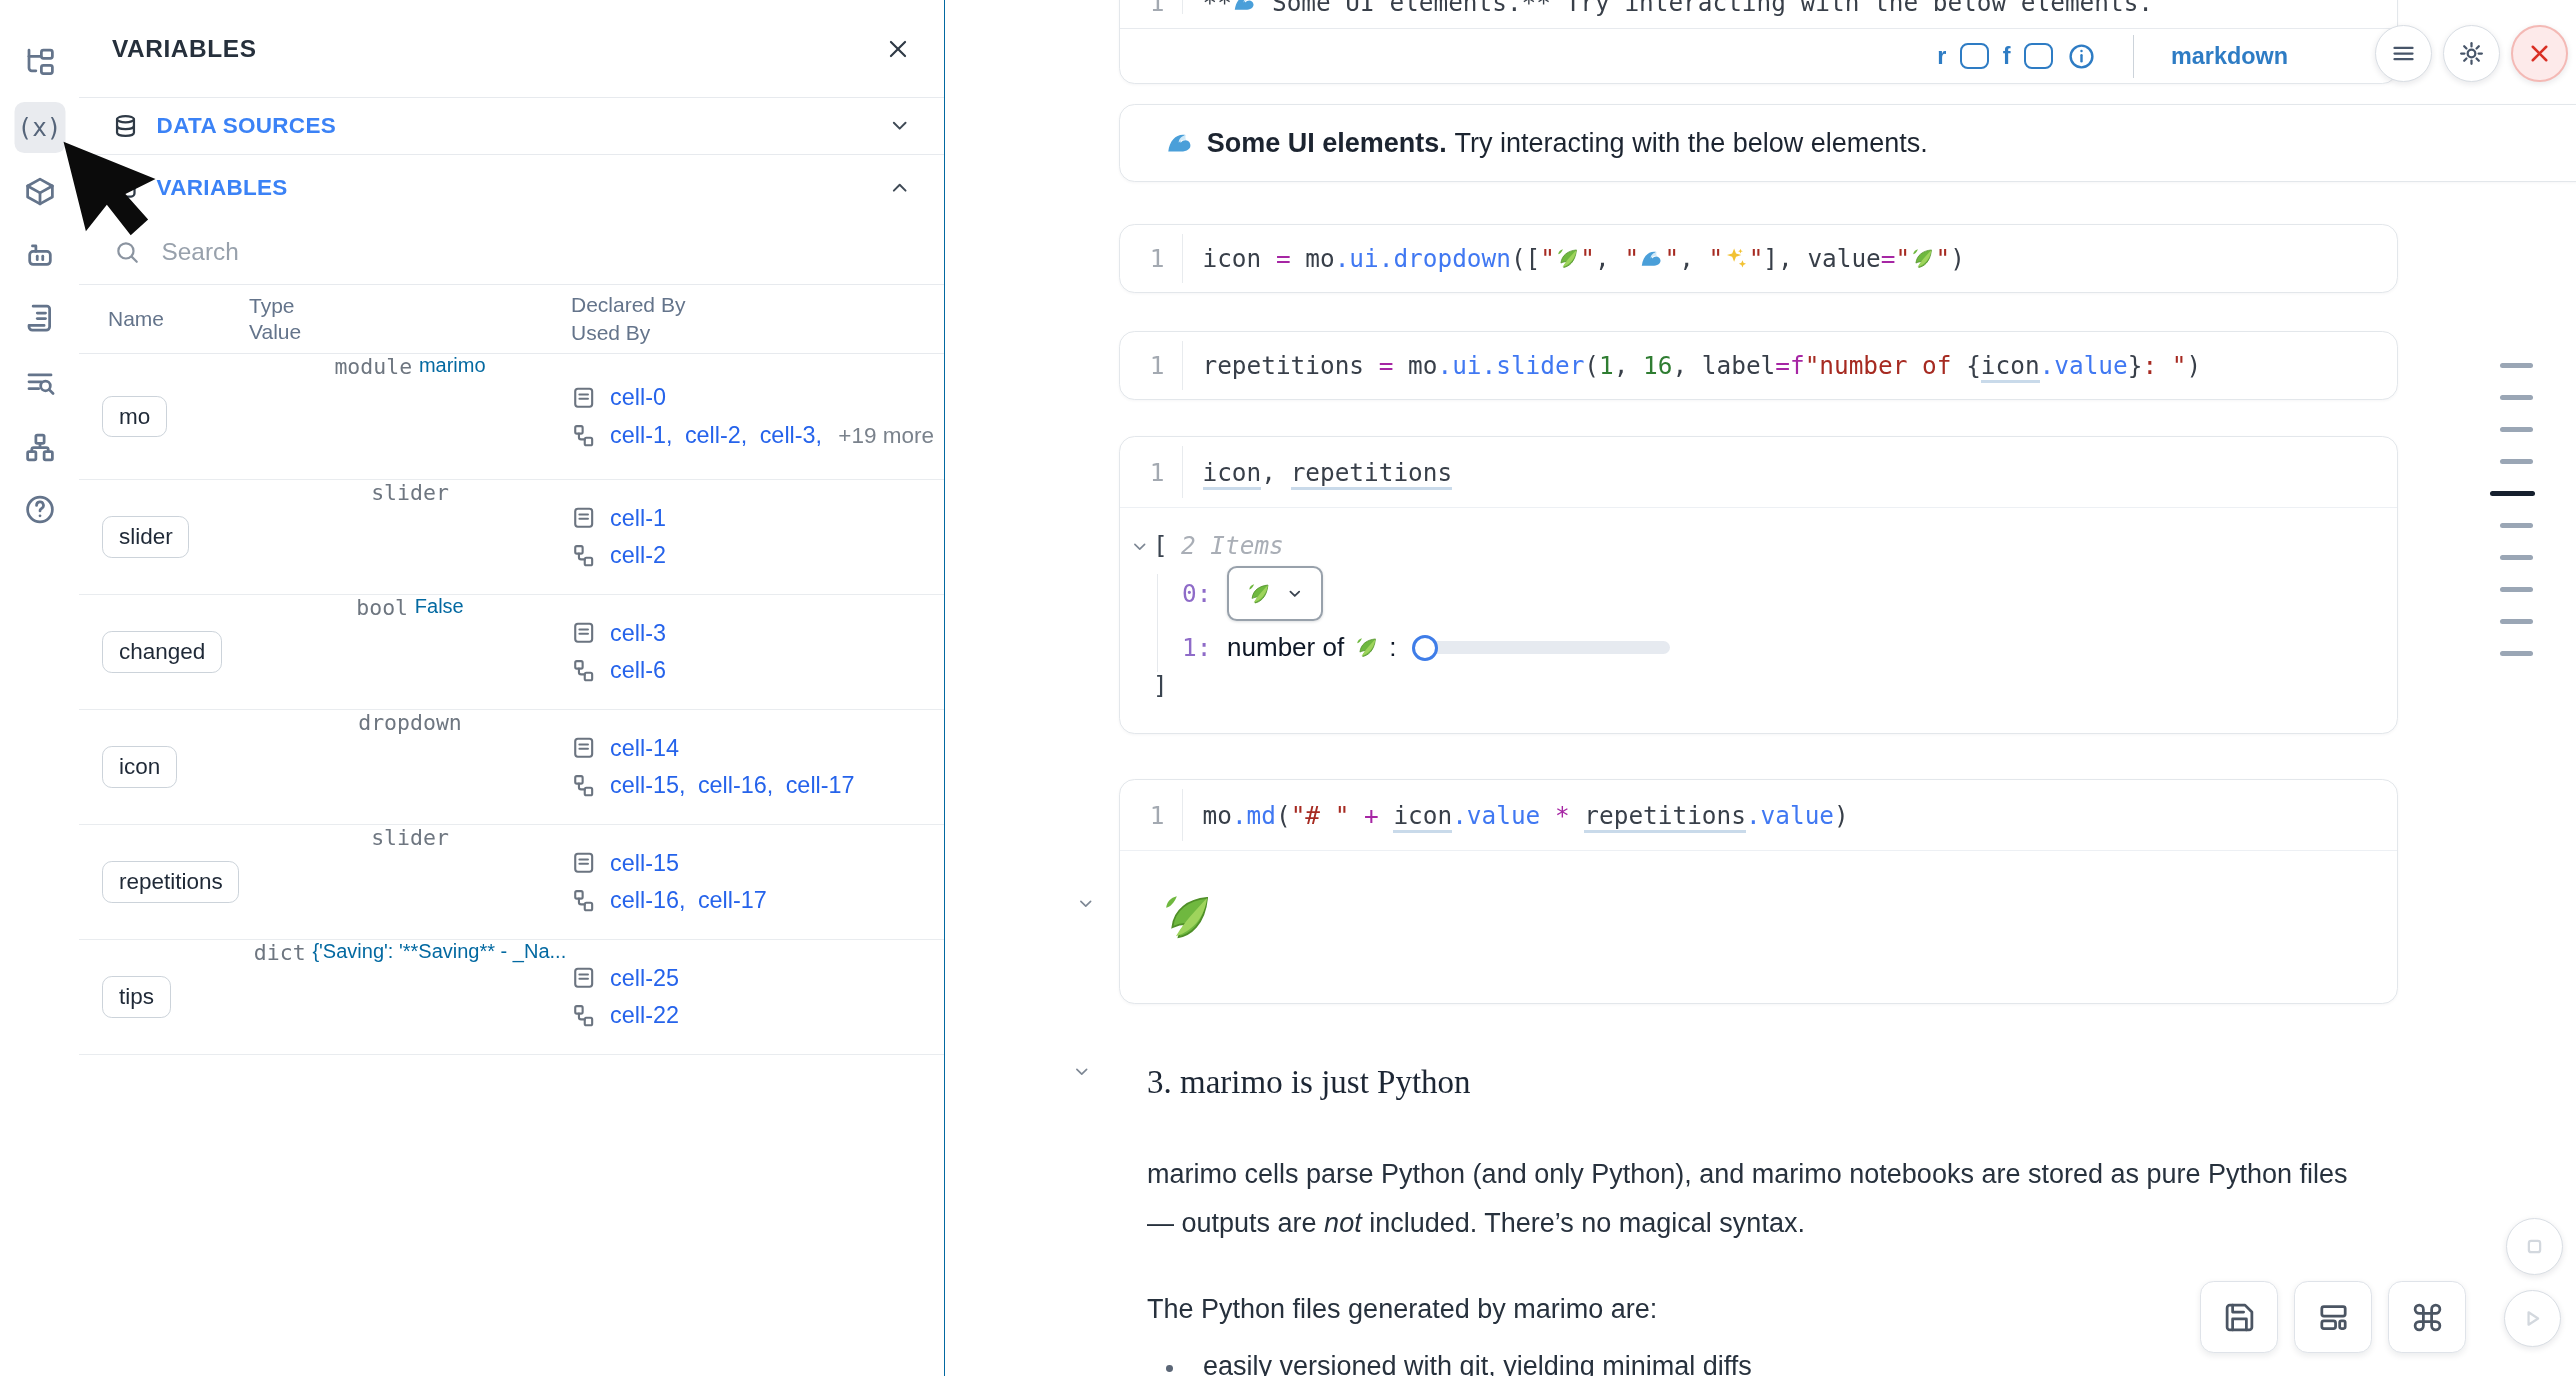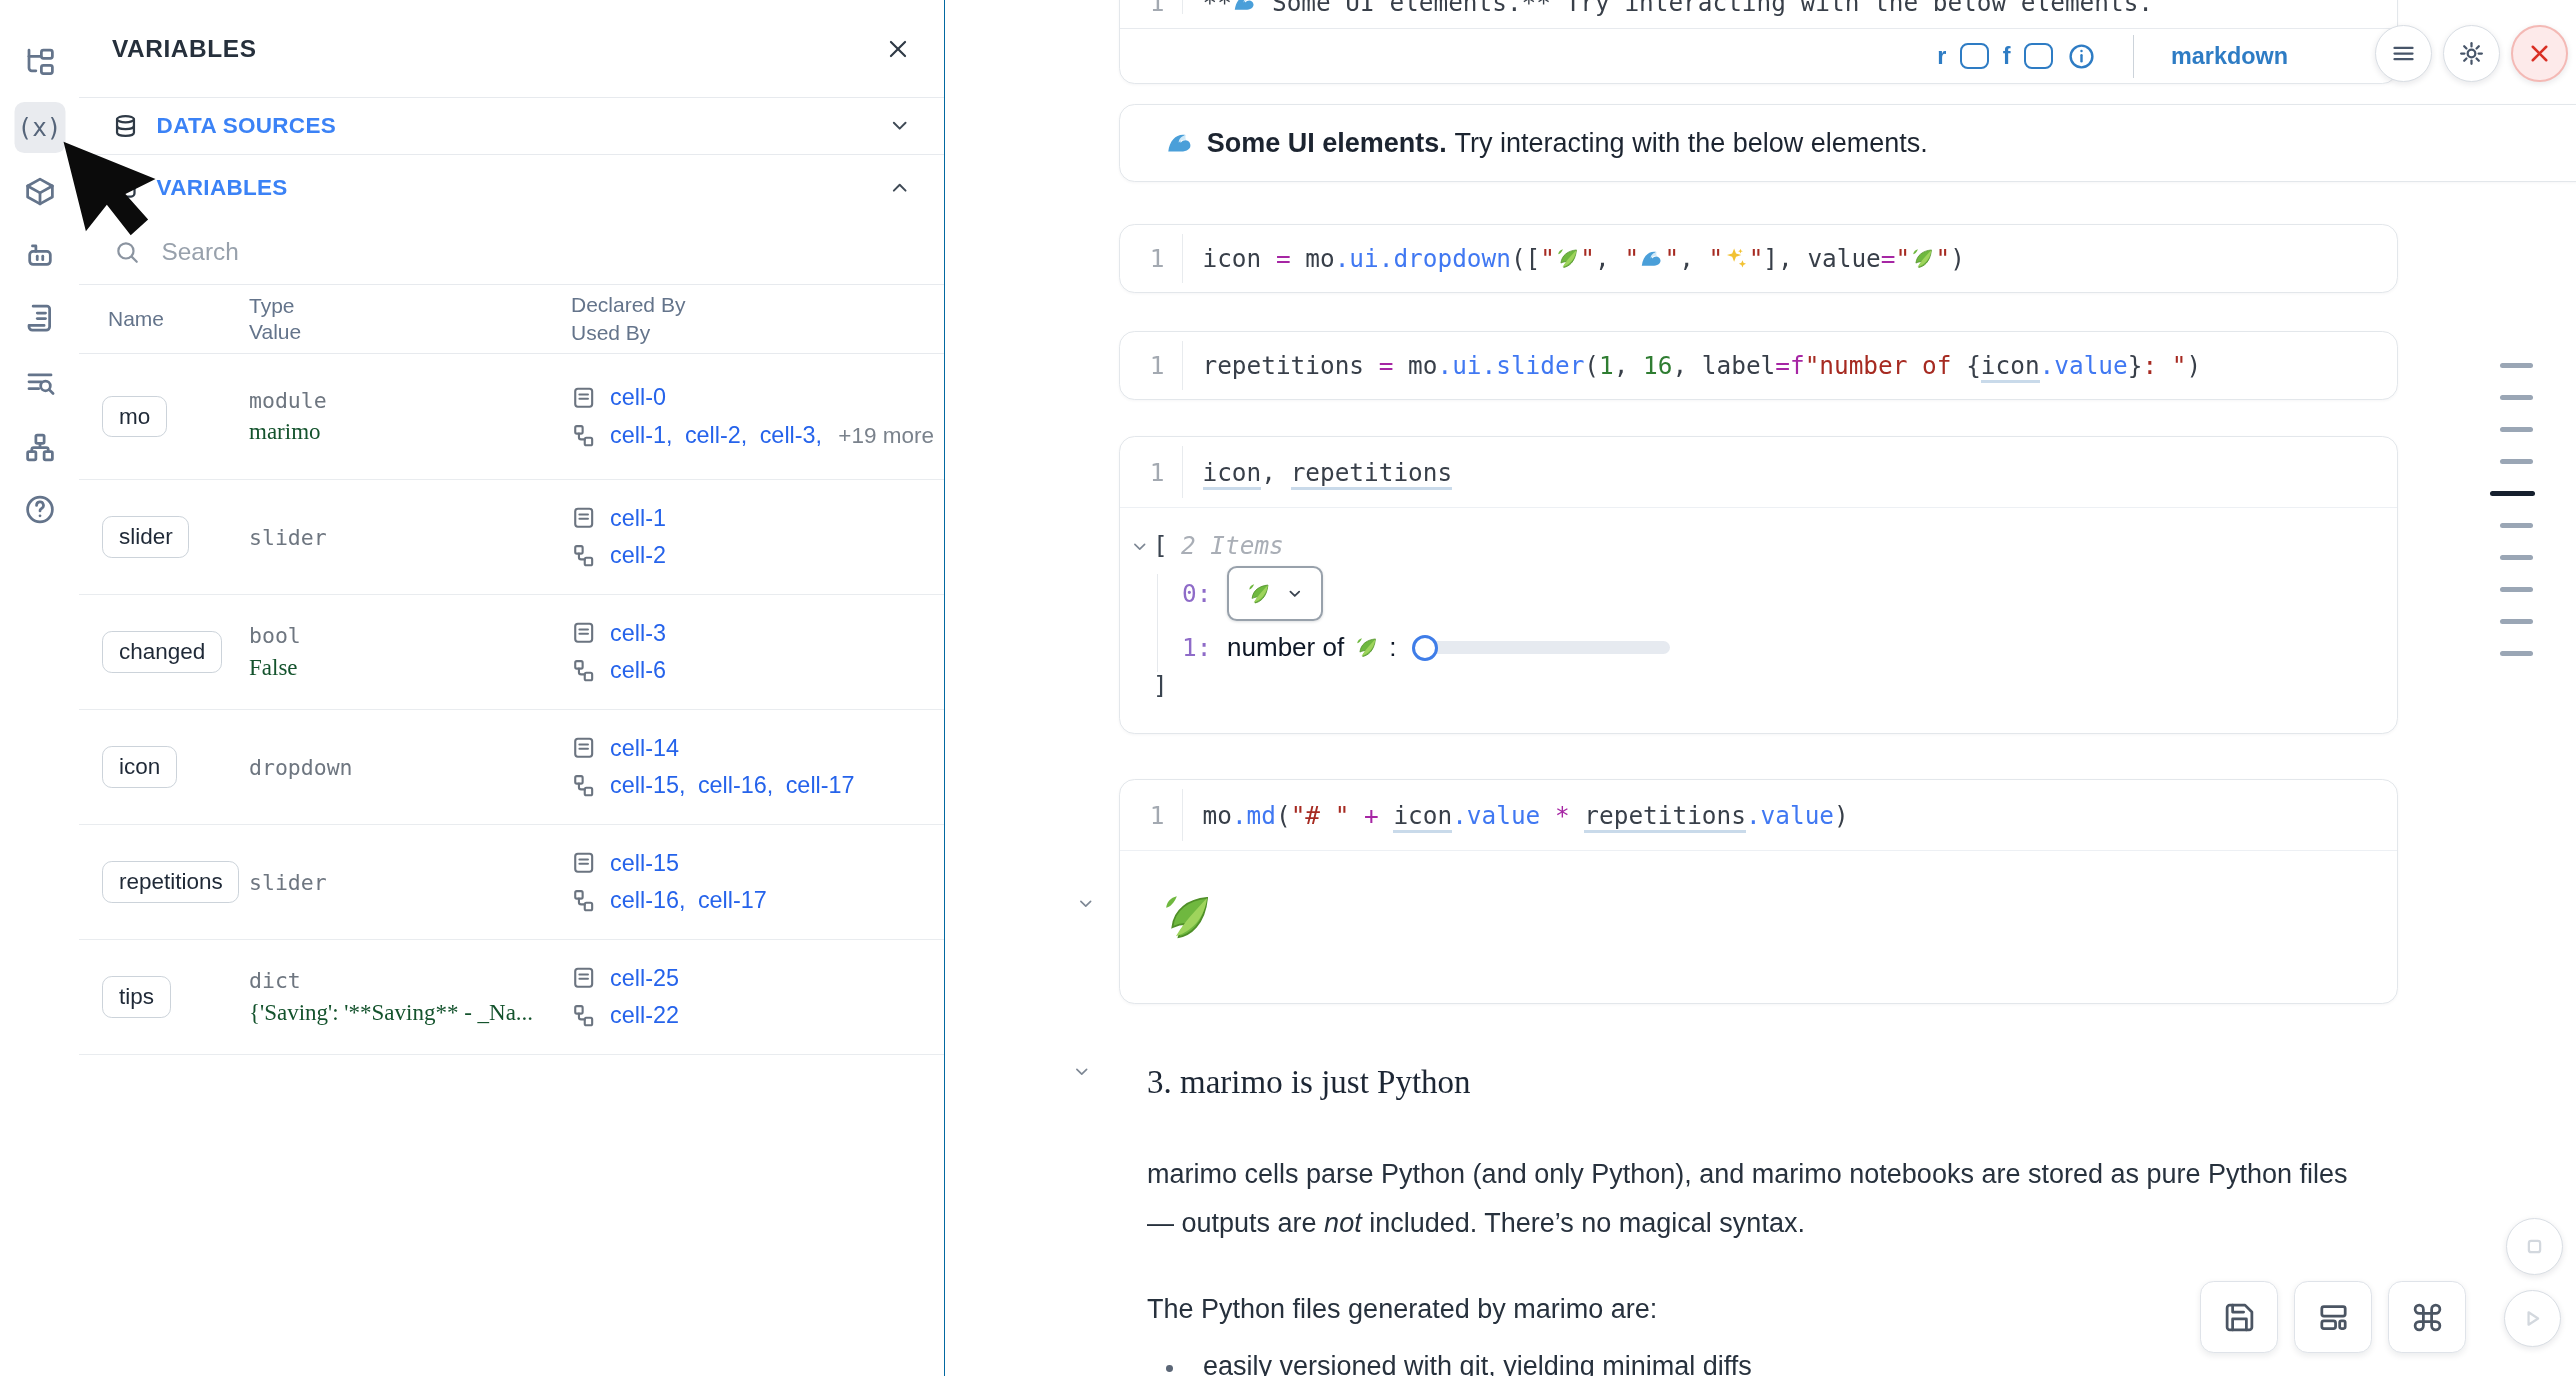--- a/index.html
+++ b/index.html
@@ -34,23 +34,23 @@
   .search-in{flex:1;border:none;outline:none;font-size:24.4px;color:#3a4450;font-family:"Liberation Sans",sans-serif;}
   .search-in::placeholder{color:#98a1ac;}
   .thead{height:68px;display:flex;border-bottom:1px solid #e7eaee;color:#64748b;font-size:21px;}
   .thead .c1{width:170px;display:flex;align-items:center;padding-left:29px;box-sizing:border-box;}
   .thead .c2{width:322px;display:flex;flex-direction:column;justify-content:center;gap:2px;}
   .thead .c3{flex:1;display:flex;flex-direction:column;justify-content:center;gap:3.9px;}
   .vrow{display:flex;height:114px;border-bottom:1px solid #e9ecef;}
   .vrow.tall{height:125px;}
   .vrow .c1{width:170px;display:flex;align-items:center;padding-left:23.4px;box-sizing:border-box;}
   .badge{border:1.5px solid #ccd3da;border-radius:9.8px;padding:6.8px 15.6px;font-size:22.5px;color:#1f2937;background:#fff;white-space:nowrap;}
-  .vrow .c2{width:322px;display:flex;flex-direction:column;justify-content:center;gap:6.8px;box-sizing:border-box;}
+  .vrow .c2{width:322px;display:flex;flex-direction:row;justify-content:center;gap:6.8px;box-sizing:border-box;}
   .vtype{font-family:"DejaVu Sans Mono",monospace;font-size:21.5px;color:#6e7680;}
-  .vvalue{font-size:23px;color:#14532d;white-space:nowrap;overflow:hidden;max-width:311px;font-family:Liberation Serif, serif;}
+  .vvalue{font-size:20px;color:#0369a1;white-space:nowrap;overflow:hidden;max-width:311px;}
   .vrow .c3{flex:1;display:flex;flex-direction:column;justify-content:center;gap:10.7px;}
   .cline{display:flex;align-items:center;gap:13.7px;font-size:23.4px;}
   .cline .cicon svg{width:25.4px;height:25.4px;stroke:#6b7480;}
   .clink{color:var(--link_blue);}
   .csep{color:var(--link_blue);margin-right:5.9px;}
   .cmore{color:#7a828c;font-size:22.5px;margin-left:3.9px;}
 
   
   .cell{position:absolute;background:#fff;border:1.5px solid #e3e7eb;border-radius:15.6px;
         box-shadow:0 1px 2.9px rgba(16,24,40,.04);box-sizing:border-box;}

